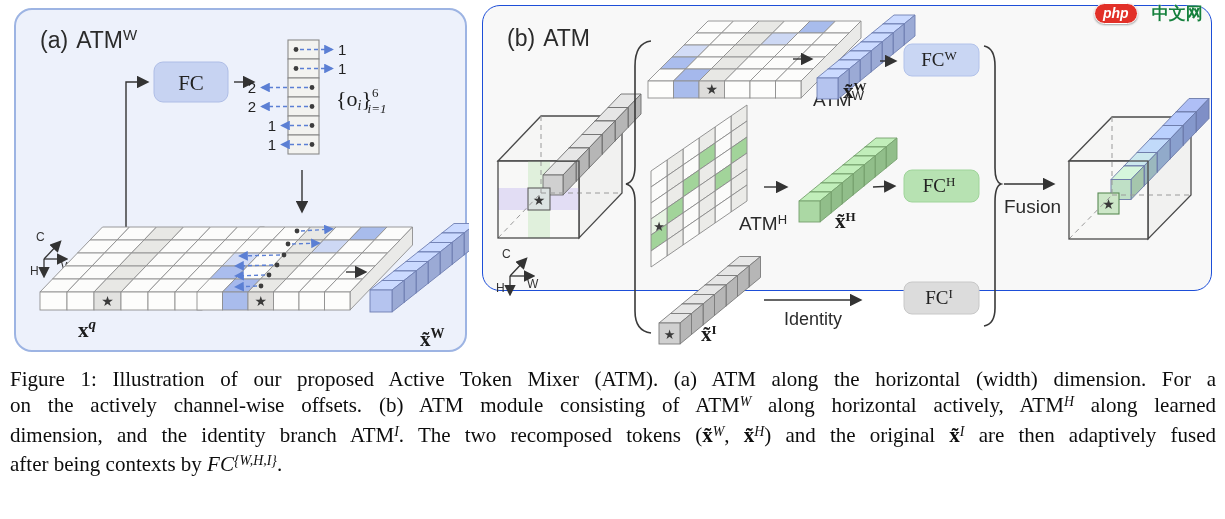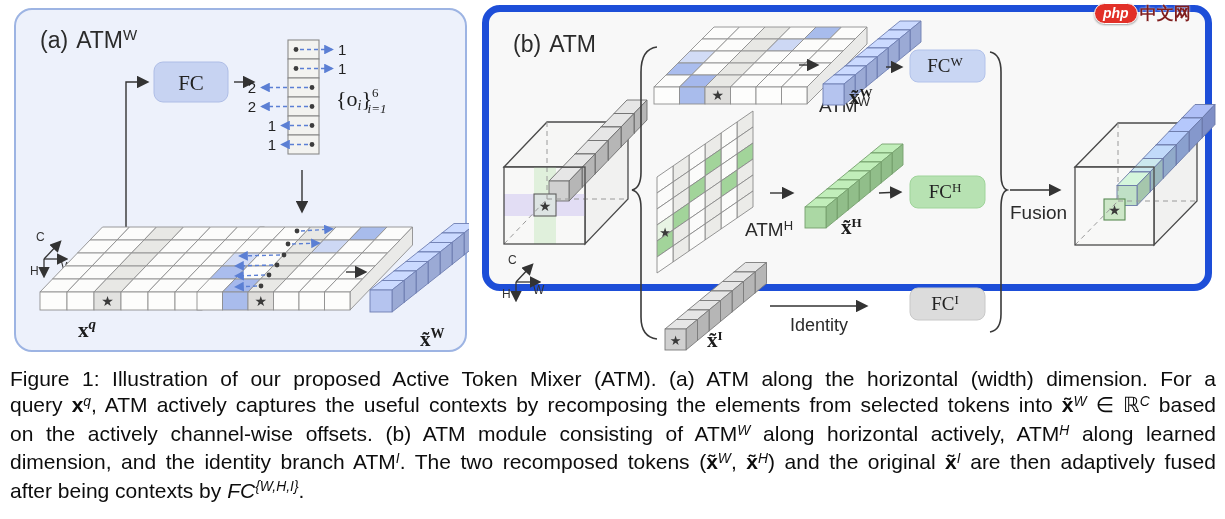--- a/index.html
+++ b/index.html
@@ -2,41 +2,41 @@
 <html><head>
 <meta charset="utf-8">
 <style>
   html,body{margin:0;padding:0;}
   body{width:1225px;height:519px;background:#ffffff;position:relative;
        font-family:"Liberation Sans",sans-serif;overflow:hidden;}
   .panel{position:absolute;box-sizing:border-box;}
   #panel-a{left:14px;top:8px;width:453px;height:344px;background:#edf1fb;
            border:2px solid #9db4e3;border-radius:18px;}
   #panel-b{left:482px;top:5px;width:730px;height:286px;background:#f8f8f8;
-           border:7px solid #1d4ed8;border-radius:18px;}
+           border:1px solid #1d4ed8;border-radius:18px;}
   .panel svg{position:absolute;left:0;top:0;}
   .sv-sans{font-family:"Liberation Sans",sans-serif;}
   .sv-serif{font-family:"Liberation Serif","DejaVu Serif",serif;}
   .ttl{font-size:23px;fill:#2b2b2b;}
   .f15{font-size:15px;} .f14{font-size:14px;} .f13{font-size:13px;}
   .it{font-style:italic;}
   .lbl19{font-size:19px;fill:#2b2b2b;}
   .num{font-size:15px;fill:#222;}
   .axis{font-size:12px;fill:#333;}
   .tok{font-size:21px;font-weight:bold;fill:#1c1c1c;}
   .fcbox-t{font-size:19px;fill:#222;}
   
-  #watermark{position:absolute;left:1094px;top:2px;display:flex;align-items:center;gap:2px;z-index:5;}
+  #watermark{position:absolute;left:1094px;top:2px;display:flex;align-items:center;gap:14px;z-index:5;}
   #wm-badge{color:#fff;font-style:italic;font-weight:bold;font-size:14px;
             padding:1px 8px 2px 8px;border-radius:11px;border:1px solid #fff;
             box-shadow:0 1px 2px rgba(0,0,0,.35);}
-  #wm-site{font-weight:bold;font-size:17px;color:#7f1d1d;text-shadow:0 0 2px #fff;}
+  #wm-site{font-weight:bold;font-size:17px;color:#15803d;text-shadow:0 0 2px #fff;}
   
   #caption{position:absolute;left:10px;top:366px;width:1206px;
-           font-family:Liberation Sans, sans-serif;font-size:21px;color:#0d0d0d;}
+           font-family:Liberation Serif, serif;font-size:21px;color:#0d0d0d;}
   .cap-line{text-align:justify;text-align-last:justify;line-height:26.4px;white-space:normal;}
   .cap-line.last{text-align-last:left;}
   .csup{font-size:66%;position:relative;top:-0.45em;font-style:italic;}
   .cb{font-weight:bold;}
   .cit{font-style:italic;}
 </style>
 </head>
 <body>
 
 <section class="panel" id="panel-a">
@@ -493,17 +493,16 @@
 </svg>
 </section>
 
 <div id="watermark">
   <span id="wm-badge" style="background: rgb(226, 48, 40);">php</span>
   <span id="wm-site">中文网</span>
 </div>
 
 <div id="caption">
   <div class="cap-line"><span class="">Figure 1: Illustration of our proposed Active Token Mixer (ATM). (a) ATM along the horizontal (width) dimension. For a</span></div>
-  <div class="cap-line"><span class="">query </span><span class="cb">x</span><span class="csup">q</span><span class="">, ATM actively captures the useful contexts by recomposing the elements from selected tokens into </span><span class="cb">x̃</span><span class="csup">W</span><span class=""> ∈ ℝ</span><span class="csup">C</span><span class=""> based</span></div>
   <div class="cap-line"><span class="">on the actively channel-wise offsets. (b) ATM module consisting of ATM</span><span class="csup">W</span><span class=""> along horizontal actively, ATM</span><span class="csup">H</span><span class=""> along learned</span></div>
   <div class="cap-line"><span class="">dimension, and the identity branch ATM</span><span class="csup">I</span><span class="">. The two recomposed tokens (</span><span class="cb">x̃</span><span class="csup">W</span><span class="">, </span><span class="cb">x̃</span><span class="csup">H</span><span class="">) and the original </span><span class="cb">x̃</span><span class="csup">I</span><span class=""> are then adaptively fused</span></div>
   <div class="cap-line last"><span class="">after being contexts by </span><span class="cit">FC</span><span class="csup">{W,H,I}</span><span class="">.</span></div>
 </div>
 
 </body></html>

